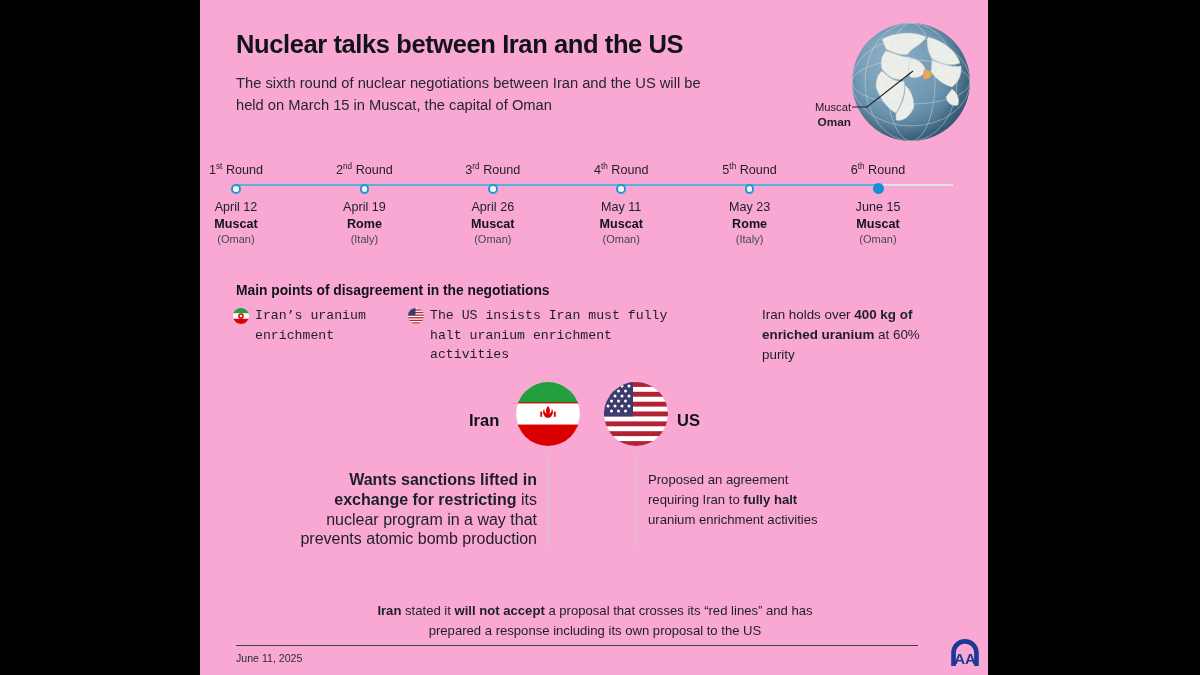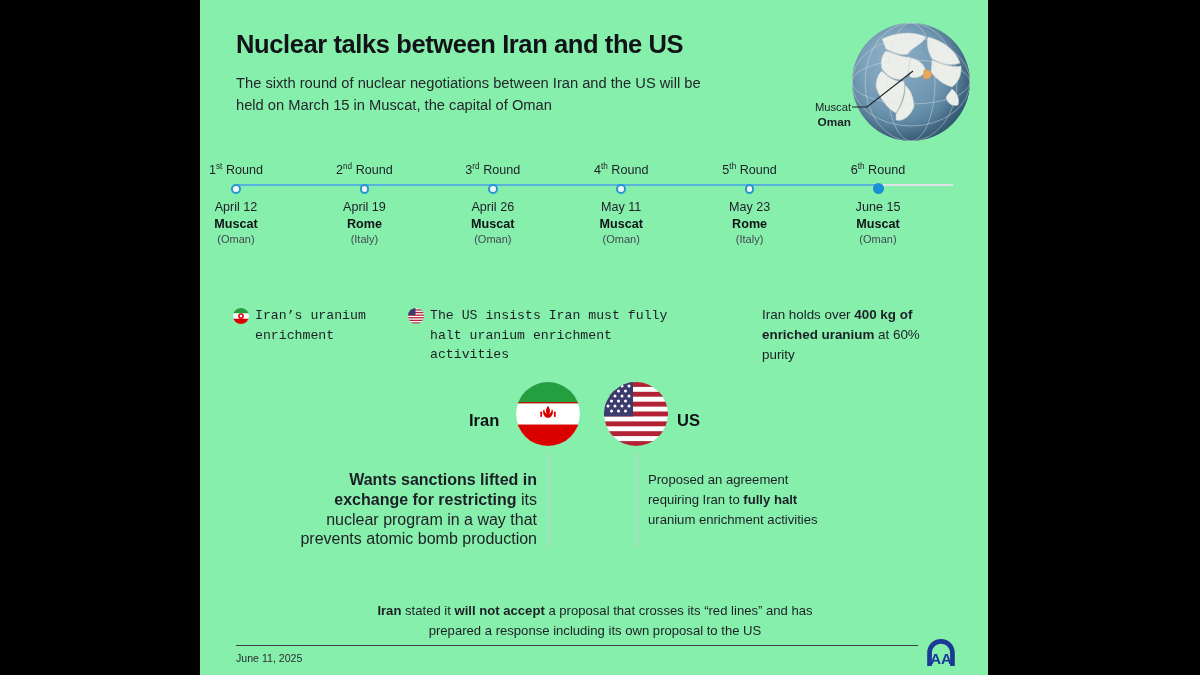--- a/index.html
+++ b/index.html
@@ -11,21 +11,21 @@
   }
   #stage {
     position: relative;
     width: 1200px; height: 675px;
     background: #000;
   }
   #panel {
     position: absolute;
     left: 200px; top: 0;
     width: 788px; height: 675px;
-    background: #86efac;
+    background: #f9a8d4;
     color: #16181d;
   }
 
   
   .title {
     position: absolute; left: 36px; top: 30px;
     font-size: 25.5px; font-weight: bold;
     letter-spacing: -0.4px; color: #111318;
   }
   .subtitle {
@@ -115,21 +115,21 @@
 
   .closing {
     position: absolute; left: 160px; top: 569px; width: 470px;
     text-align: center; font-size: 13.1px; line-height: 20px; color: #1d1f26; margin-top: 32px;
   }
   .closing b { font-weight: bold; }
 
   
   .rule { position: absolute; left: 36px; top: 645px; width: 682px; height: 1px; background: #3c3f45; }
   .date { position: absolute; left: 36px; top: 652px; font-size: 10.6px; color: #2a2d33; }
-  .aa-logo { position: absolute; left: 722px; top: 636px; width: 38px; height: 34px; text-align: right; }
+  .aa-logo { position: absolute; left: 746px; top: 636px; width: 38px; height: 34px; text-align: right; }
 </style>
 </head>
 <body>
 
 <div id="stage">
   <div id="panel">
 
     <div class="title">Nuclear talks between Iran and the US</div>
     <div class="subtitle">The sixth round of nuclear negotiations between Iran and the US will be held on March 15 in Muscat, the capital of Oman</div>
 
@@ -206,20 +206,21 @@
           <div class="tl-node" style="left: 678px;">
             <div class="tl-round"><span>6</span><sup>th</sup> <span>Round</span></div>
             <div class="tl-dot active"></div>
             <div class="tl-date">June 15</div>
             <div class="tl-city">Muscat</div>
             <div class="tl-country">(Oman)</div>
           </div>
         </div>
     </div>
 
+    <div class="sec-head">Main points of disagreement in the negotiations</div>
 
     <div class="bullet bullet-1">
       <span class="flagdot">
         <svg width="16" height="16" viewBox="0 0 16 16">
           <circle cx="8" cy="8" r="8" fill="#fff"></circle>
           <path d="M0 0 H16 V5.33 H0 Z" fill="#239f40"></path>
           <path d="M0 10.67 H16 V16 H0 Z" fill="#da0000"></path>
           <circle cx="8" cy="8" r="2.1" fill="none" stroke="#da0000" stroke-width="1.5"></circle>
         </svg>
       </span>

